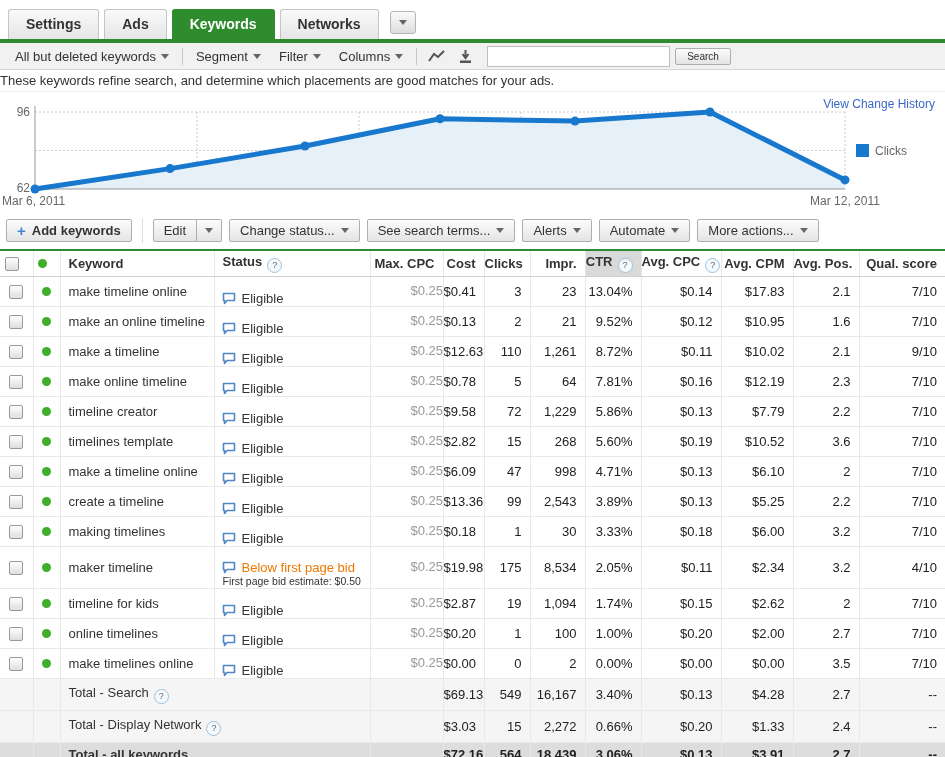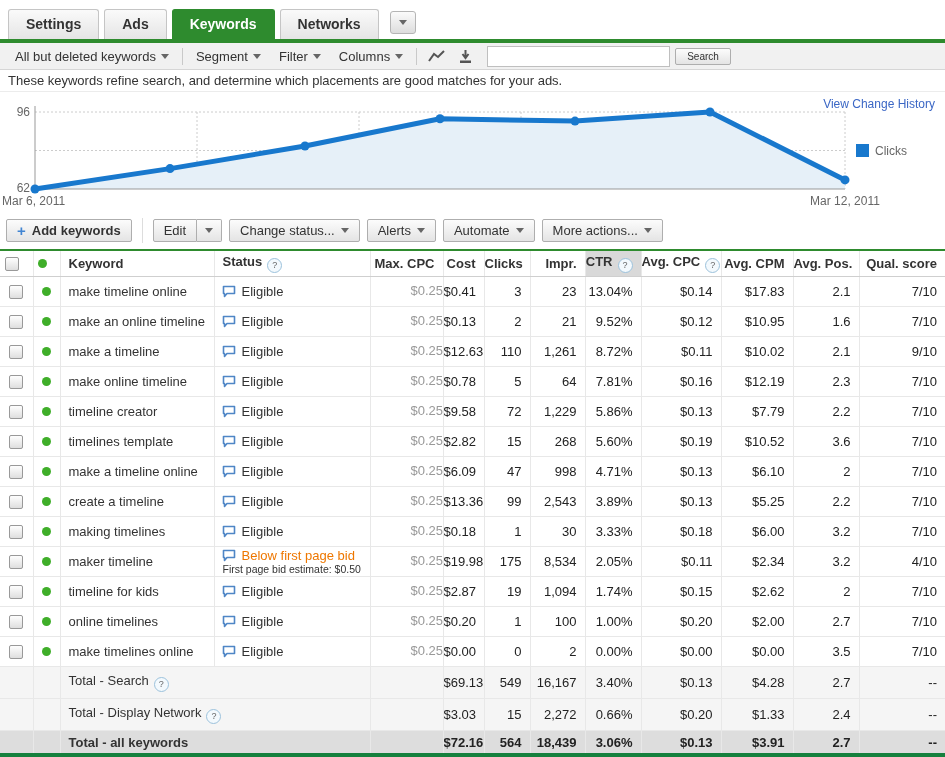--- a/index.html
+++ b/index.html
@@ -13,21 +13,21 @@
        background:linear-gradient(#fbfbfb,#ddd);cursor:pointer;align-self:flex-end;}
   .caret{display:inline-block;width:0;height:0;border-left:4px solid transparent;border-right:4px solid transparent;border-top:5px solid #666;vertical-align:middle;}
   
   .toolbar{height:27px;background:#f1f1f1;border-bottom:1px solid #d6d6d6;display:flex;align-items:center;padding:0 6px;box-sizing:border-box;}
   .tb-drop{display:flex;align-items:center;gap:5px;padding:0 9px;color:#333;cursor:pointer;white-space:nowrap;}
   .tb-sep{width:1px;height:17px;background:#c9c9c9;margin:0 4px;}
   .tb-icon{margin:0 6px;display:flex;align-items:center;cursor:pointer;}
   input.search{width:183px;height:21px;border:1px solid #bfbfbf;margin:0 5px 0 8px;box-sizing:border-box;padding:0 4px;font:13px "Liberation Sans",sans-serif;}
   .btn{background:linear-gradient(#fcfcfc,#e4e4e4);border:1px solid #aeaeae;border-radius:2px;color:#333;font-size:10px;padding:2px 11px;cursor:pointer;font-family:Liberation Sans, sans-serif;}
   
-  .notice{height:21px;line-height:21px;padding-left:8px;font-size:13px;color:#333;border-bottom:1px solid #ececec;}
+  .notice{height:21px;line-height:21px;padding-left:0;font-size:13px;color:#333;border-bottom:1px solid #ececec;}
   
   .chart-section{position:relative;height:120px;}
   .vch{position:absolute;top:5px;right:10px;color:#3B67C5;font-size:12px;cursor:pointer;}
   .grid{stroke:#ccc;stroke-dasharray:2,2;stroke-width:1;}
   .axis{font-size:12px;fill:#666;font-family:"Liberation Sans",sans-serif;}
   
   .action-bar{height:37px;display:flex;align-items:center;padding:0 6px;gap:7px;box-sizing:border-box;}
   .abtn{background:linear-gradient(#fcfcfc,#e4e4e4);border:1px solid #aeaeae;border-radius:2px;color:#333;font-size:13px;
         padding:3px 10px;cursor:pointer;display:flex;align-items:center;gap:6px;white-space:nowrap;}
   .abtn.bold{font-weight:bold;}
@@ -41,21 +41,21 @@
   th,td{border-right:1px solid #e8e8e8;border-bottom:1px solid #e8e8e8;font-size:13px;overflow:hidden;white-space:nowrap;padding:0;}
   th:last-child,td:last-child{border-right:none;}
   thead th{height:25px;font-weight:bold;color:#333;border-bottom:1px solid #cfcfcf;text-align:right;padding-right:8px;}
   th.l{text-align:left;padding-left:8px;padding-right:0;}
   th.sorted{background:#d9d9d9;}
   .krow td{height:29px;}
   .c-kw{padding-left:8px;text-align:left;cursor:pointer;}
   .num{text-align:right;padding-right:8px;color:#222;}
   .c-maxcpc{text-align:right;padding-right:6px;color:#999;}
   .c-status{padding-left:7px;text-align:left;}
-  .statline{display:flex;align-items:center;gap:6px;}
+  .statline{display:flex;align-items:center;gap:6px;margin-top:13px;}
   .c-dot,.c-check{text-align:center;}
   .dot{display:inline-block;width:9px;height:9px;border-radius:50%;background:#3FAE29;}
   .checkbox{display:inline-block;width:12px;height:12px;border:1px solid #999;border-radius:2px;background:linear-gradient(#fefefe,#dedede);vertical-align:middle;cursor:pointer;}
   .stxt{color:#333;}
   .stxt.warning{color:#EE7700;}
   .snote{font-size:10.5px;color:#333;line-height:13px;padding-left:1px;}
   .help{display:inline-block;width:13px;height:13px;border-radius:50%;border:1px solid #9cc2dc;background:#f3f9fd;color:#666;
         font-size:9px;line-height:13px;text-align:center;vertical-align:-2px;margin-left:5px;cursor:pointer;font-weight:normal;}
   tr.trow td{background:#f5f5f5;height:31px;}
   tr.trow.grand td{background:#ddd;font-weight:bold;height:22px;}
@@ -150,20 +150,24 @@
     <button class="abtn">Edit</button>
     <button class="abtn">
         <span class="caret"></span>
       </button>
   </div>
   <button class="abtn">
     <span>Change status...</span>
       <span class="caret"></span>
   </button>
   <button class="abtn">
+    <span>See search terms...</span>
+      <span class="caret"></span>
+  </button>
+  <button class="abtn">
     <span>Alerts</span>
       <span class="caret"></span>
   </button>
   <button class="abtn">
     <span>Automate</span>
       <span class="caret"></span>
   </button>
   <button class="abtn">
     <span>More actions...</span>
       <span class="caret"></span>

